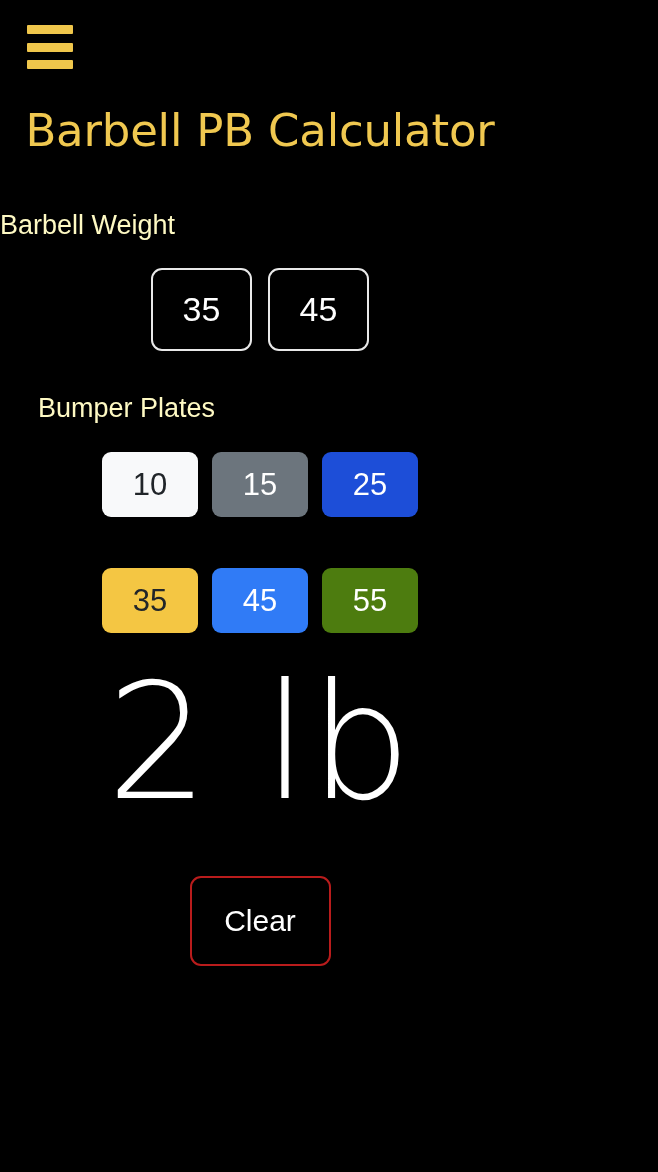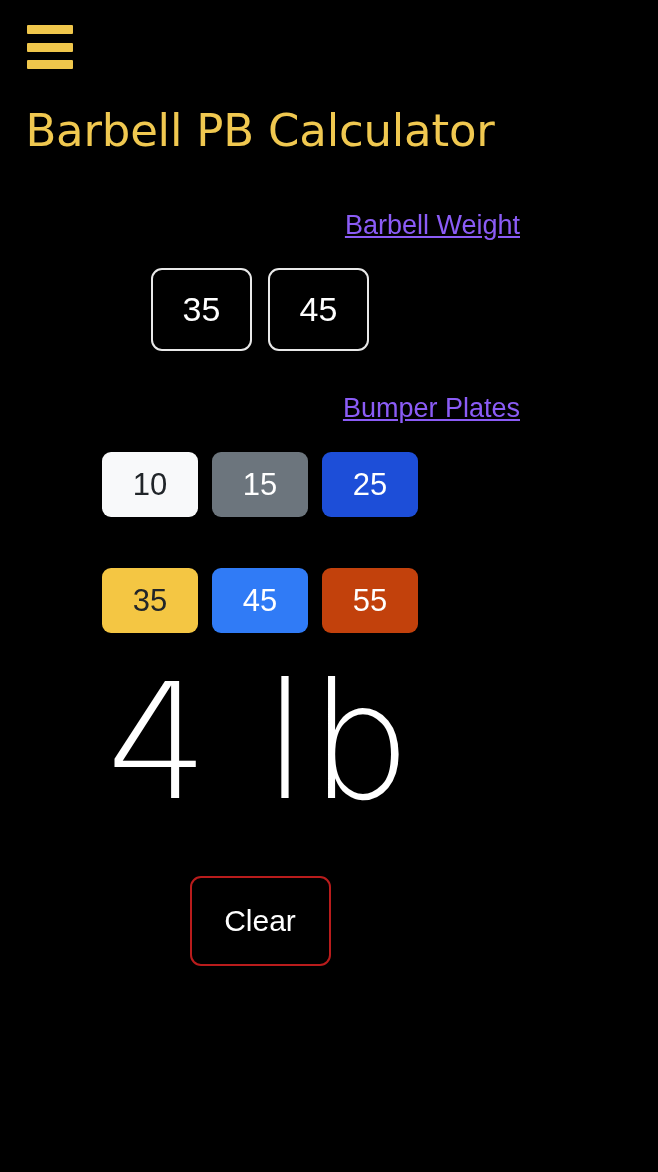--- a/index.html
+++ b/index.html
@@ -41,30 +41,29 @@
     font-size:45px;
     font-weight:400;
     letter-spacing:-0.2px;
     line-height:1;
   }
 
   
   .section-label {
     position:absolute;
     left:0; right:0;
-    text-align:right;
-    color:#8b5cf6;
+    text-align:left;
+    color:#fef9c3;
     font-family:"Liberation Sans", sans-serif;
     font-size:27px;
     font-weight:400;
     line-height:1;
-    text-decoration:underline;
   }
   .label-barbell { top:212px; }
-  .label-plates  { top:395px; }
+  .label-plates  { top:395px;padding-left:38px; }
 
   
   .barbell-row {
     position:absolute;
     left:0; right:0; top:268px;
     display:flex;
     justify-content:center;
     gap:16px;
   }
   .barbell-btn {
@@ -160,22 +159,22 @@
 
   <div class="plate-row plate-row-1">
     <button class="plate-btn" id="p00" style="background: rgb(248, 249, 250); color: rgb(33, 37, 41);">10</button>
     <button class="plate-btn" id="p01" style="background: rgb(108, 117, 125); color: rgb(255, 255, 255);">15</button>
     <button class="plate-btn" id="p02" style="background: #1d4ed8; color: rgb(255, 255, 255);">25</button>
   </div>
 
   <div class="plate-row plate-row-2">
     <button class="plate-btn" id="p10" style="background: rgb(244, 198, 67); color: rgb(33, 37, 41);">35</button>
     <button class="plate-btn" id="p11" style="background: rgb(48, 123, 246); color: rgb(255, 255, 255);">45</button>
-    <button class="plate-btn" id="p12" style="background: #c2410c; color: rgb(255, 255, 255);">55</button>
+    <button class="plate-btn" id="p12" style="background: #4d7c0f; color: rgb(255, 255, 255);">55</button>
   </div>
 
-  <div class="total-display">4 lb</div>
+  <div class="total-display">2 lb</div>
 
   <div class="clear-wrap">
     <button class="clear-btn">Clear</button>
   </div>
 
 </div>
 
 </body></html>

